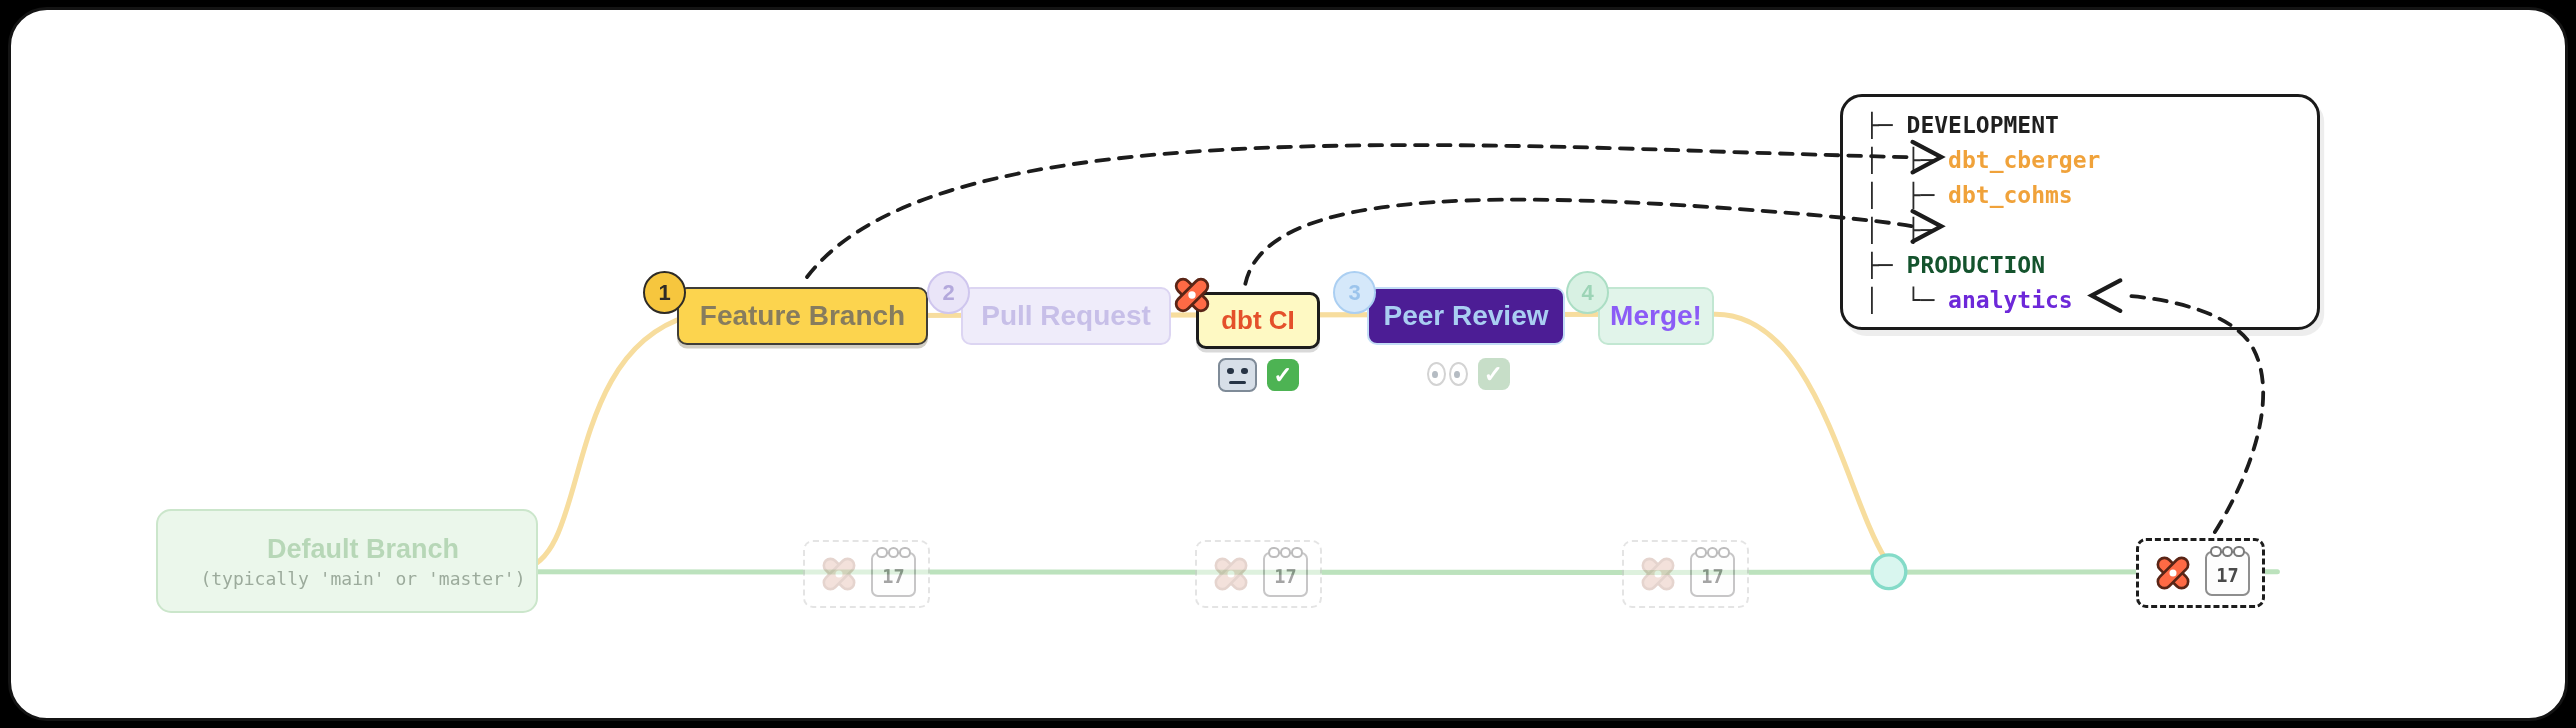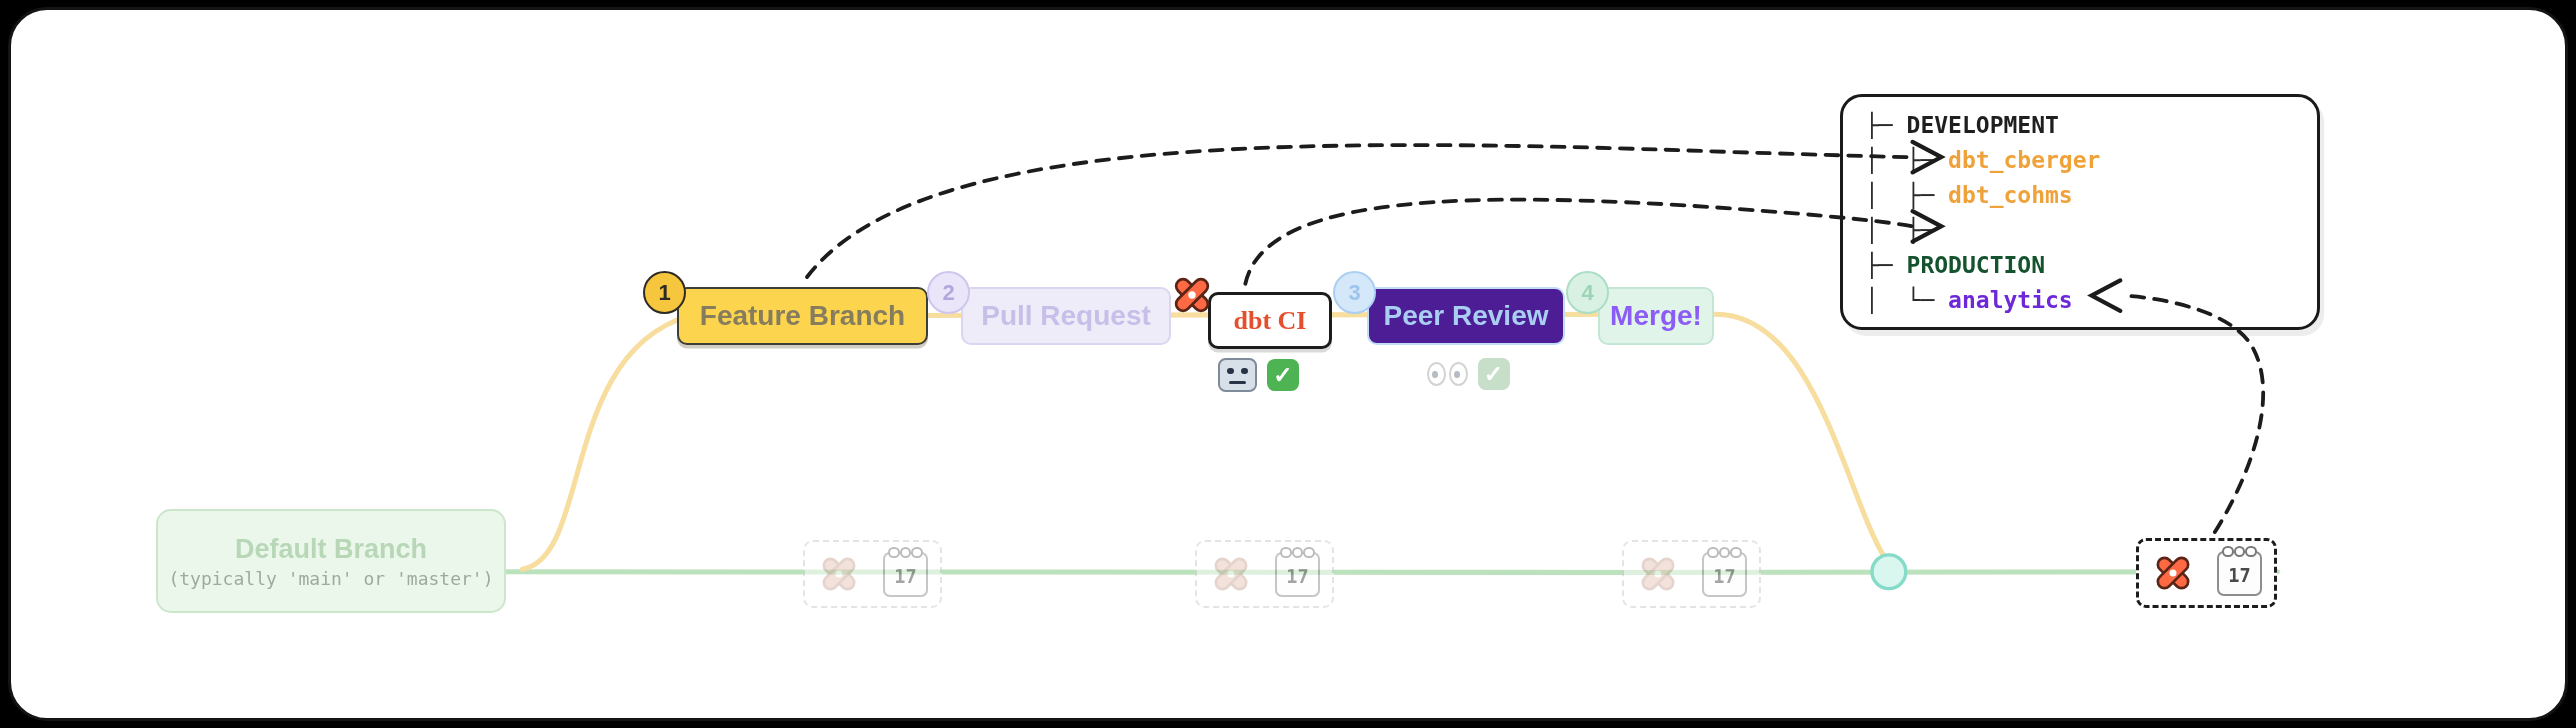--- a/index.html
+++ b/index.html
@@ -11,54 +11,54 @@
   #lines-layer{z-index:1;}
   #arrows-layer{z-index:9;}
 
   
   .step{position:absolute;display:flex;align-items:center;justify-content:center;
         border-radius:10px;font-weight:700;font-size:28px;z-index:5;}
   .step.feature{left:677px;top:287px;width:247px;height:54px;background:#fcd44e;
         border:2.5px solid #3f3d38;color:#867c5e;box-shadow:0 3.4px 0 rgba(70,55,15,.25);}
   .step.pull{left:961px;top:287px;width:206px;height:54px;background:#efecfa;
         border:2.5px solid #dcd5f2;color:#c7bfe8;}
-  .step.dbtci{left:1196px;top:292px;width:118px;height:51px;background:#ffffff;
-        border:3.4px solid #1c1c1c;color:#e4502b;font-family:Liberation Serif, serif;
-        font-size:26px;box-shadow:0 3.4px 0 rgba(0,0,0,.15);margin-left:12px;}
+  .step.dbtci{left:1196px;top:292px;width:118px;height:51px;background:#fef9c3;
+        border:3.4px solid #1c1c1c;color:#e4502b;font-family:Liberation Sans, sans-serif;
+        font-size:26px;box-shadow:0 3.4px 0 rgba(0,0,0,.15);}
   .step.peer{left:1367px;top:287px;width:194px;height:54px;background:#4c1d95;
         border:2.5px solid #c3ddf6;color:#a9cef2;}
   .step.merge{left:1598px;top:287px;width:112px;height:54px;background:#e1f4ea;
         border:2.5px solid #c2e7d2;color:#8b5cf6;}
 
   
   .badge{position:absolute;width:39px;height:39px;border-radius:50%;display:flex;
          align-items:center;justify-content:center;font-size:22px;font-weight:700;z-index:6;}
   .badge.b1{left:643px;top:271px;background:#f6c63e;border:2.5px solid #2e2b26;color:#2e2b26;}
   .badge.b2{left:927px;top:271px;background:#eae5f8;border:2.5px solid #cfc6ee;color:#b3a8dc;}
   .badge.b3{left:1333px;top:271px;background:#d5e8fa;border:2.5px solid #abcff2;color:#9cc4ec;}
   .badge.b4{left:1566px;top:271px;background:#d8f1e3;border:2.5px solid #abdec4;color:#9cd4b6;}
 
   
   .db-node{position:absolute;left:156px;top:509px;width:346px;height:100px;z-index:5;
            background:#ebf7eb;border:2.5px solid #cbe6cb;border-radius:15px;
-           display:flex;flex-direction:column;align-items:center;justify-content:center;gap:3px;}
+           display:flex;flex-direction:column;align-items:center;justify-content:center;gap:3px;padding-left:32px;}
   .db-title{font-size:27px;font-weight:700;color:#b7d7b7;}
   .db-sub{font-size:18px;color:#9cab9c;font-family:"DejaVu Sans Mono",monospace;}
 
   
   .dbt-x{display:inline-block;}
   .dbt-x svg{display:block;}
   .dbt-x rect{fill:#ff6a45;stroke:#5a2516;stroke-width:2.4;}
   .dbt-x .dot{fill:#ffffff;}
   .faded .dbt-x rect{fill:#f6c0ae;stroke:#dba694;}
   #dbtci-logo{position:absolute;left:1169px;top:272px;z-index:7;}
 
   
   .run-group{position:absolute;height:64px;display:flex;align-items:center;justify-content:center;
-             gap:22px;border-radius:10px;background:#ffffff;z-index:3;padding:0 12px;}
+             gap:10px;border-radius:10px;background:#ffffff;z-index:3;padding:0 12px;}
   .run-group.faded{border:2.5px dashed #c9c9c9;filter:opacity(.5) saturate(.65);}
   .run-group.active{border:3px dashed #1d1d1d;}
 
   
   .calendar{position:relative;width:41px;height:41px;background:#fdfdfd;border:2.5px solid #8e8e8e;
             border-radius:6.8px;display:flex;align-items:center;justify-content:center;}
   .cal-rings{position:absolute;top:-6.8px;left:3.4px;right:3.4px;display:flex;justify-content:space-around;}
   .cal-rings i{width:7.6px;height:7.6px;border:2.1px solid #7a7a7a;border-radius:50%;background:#fff;}
   .cal-day{font-family:"DejaVu Sans Mono",monospace;font-size:18.6px;font-weight:700;color:#4a4a4a;margin-top:5px;}
 

